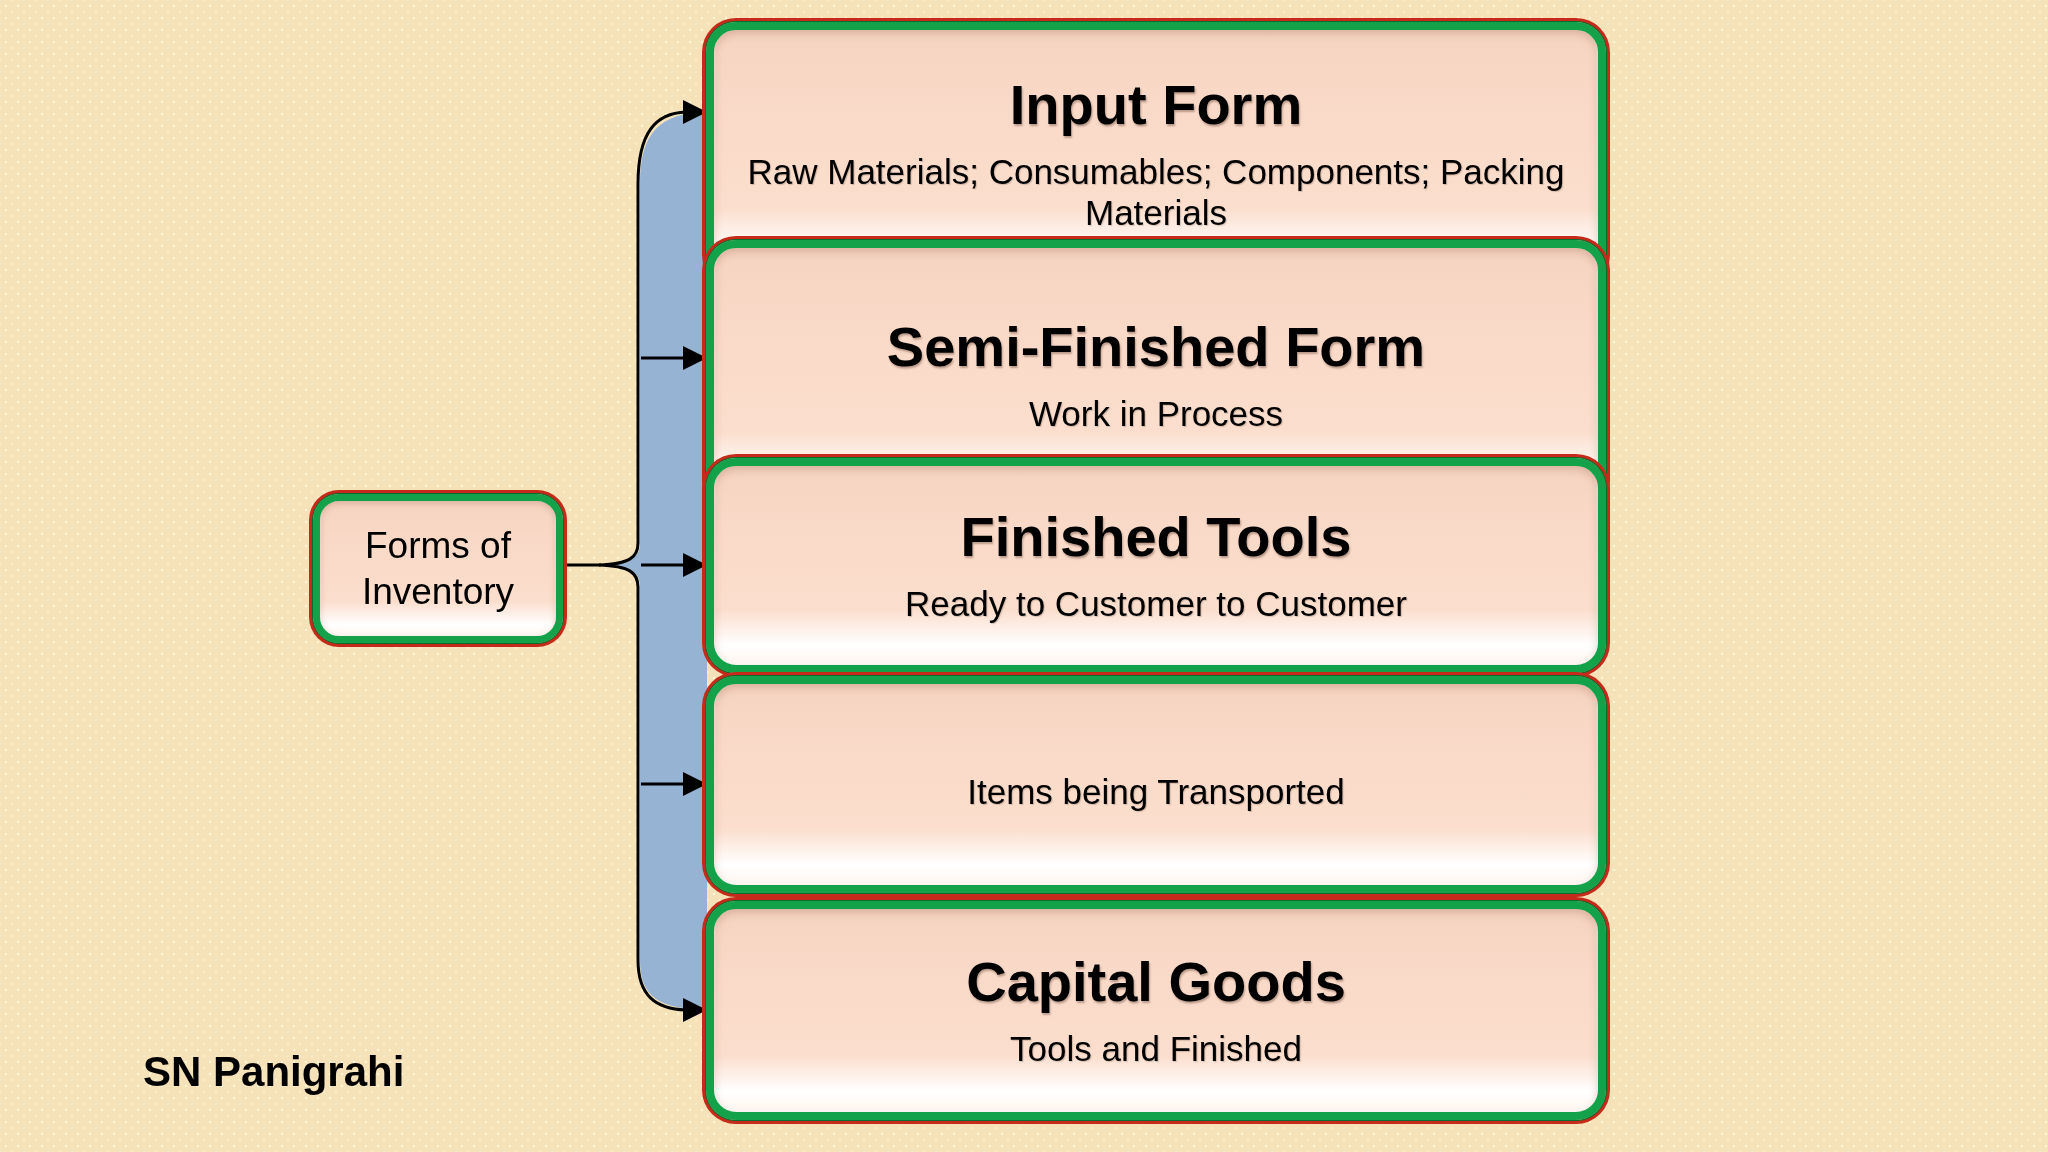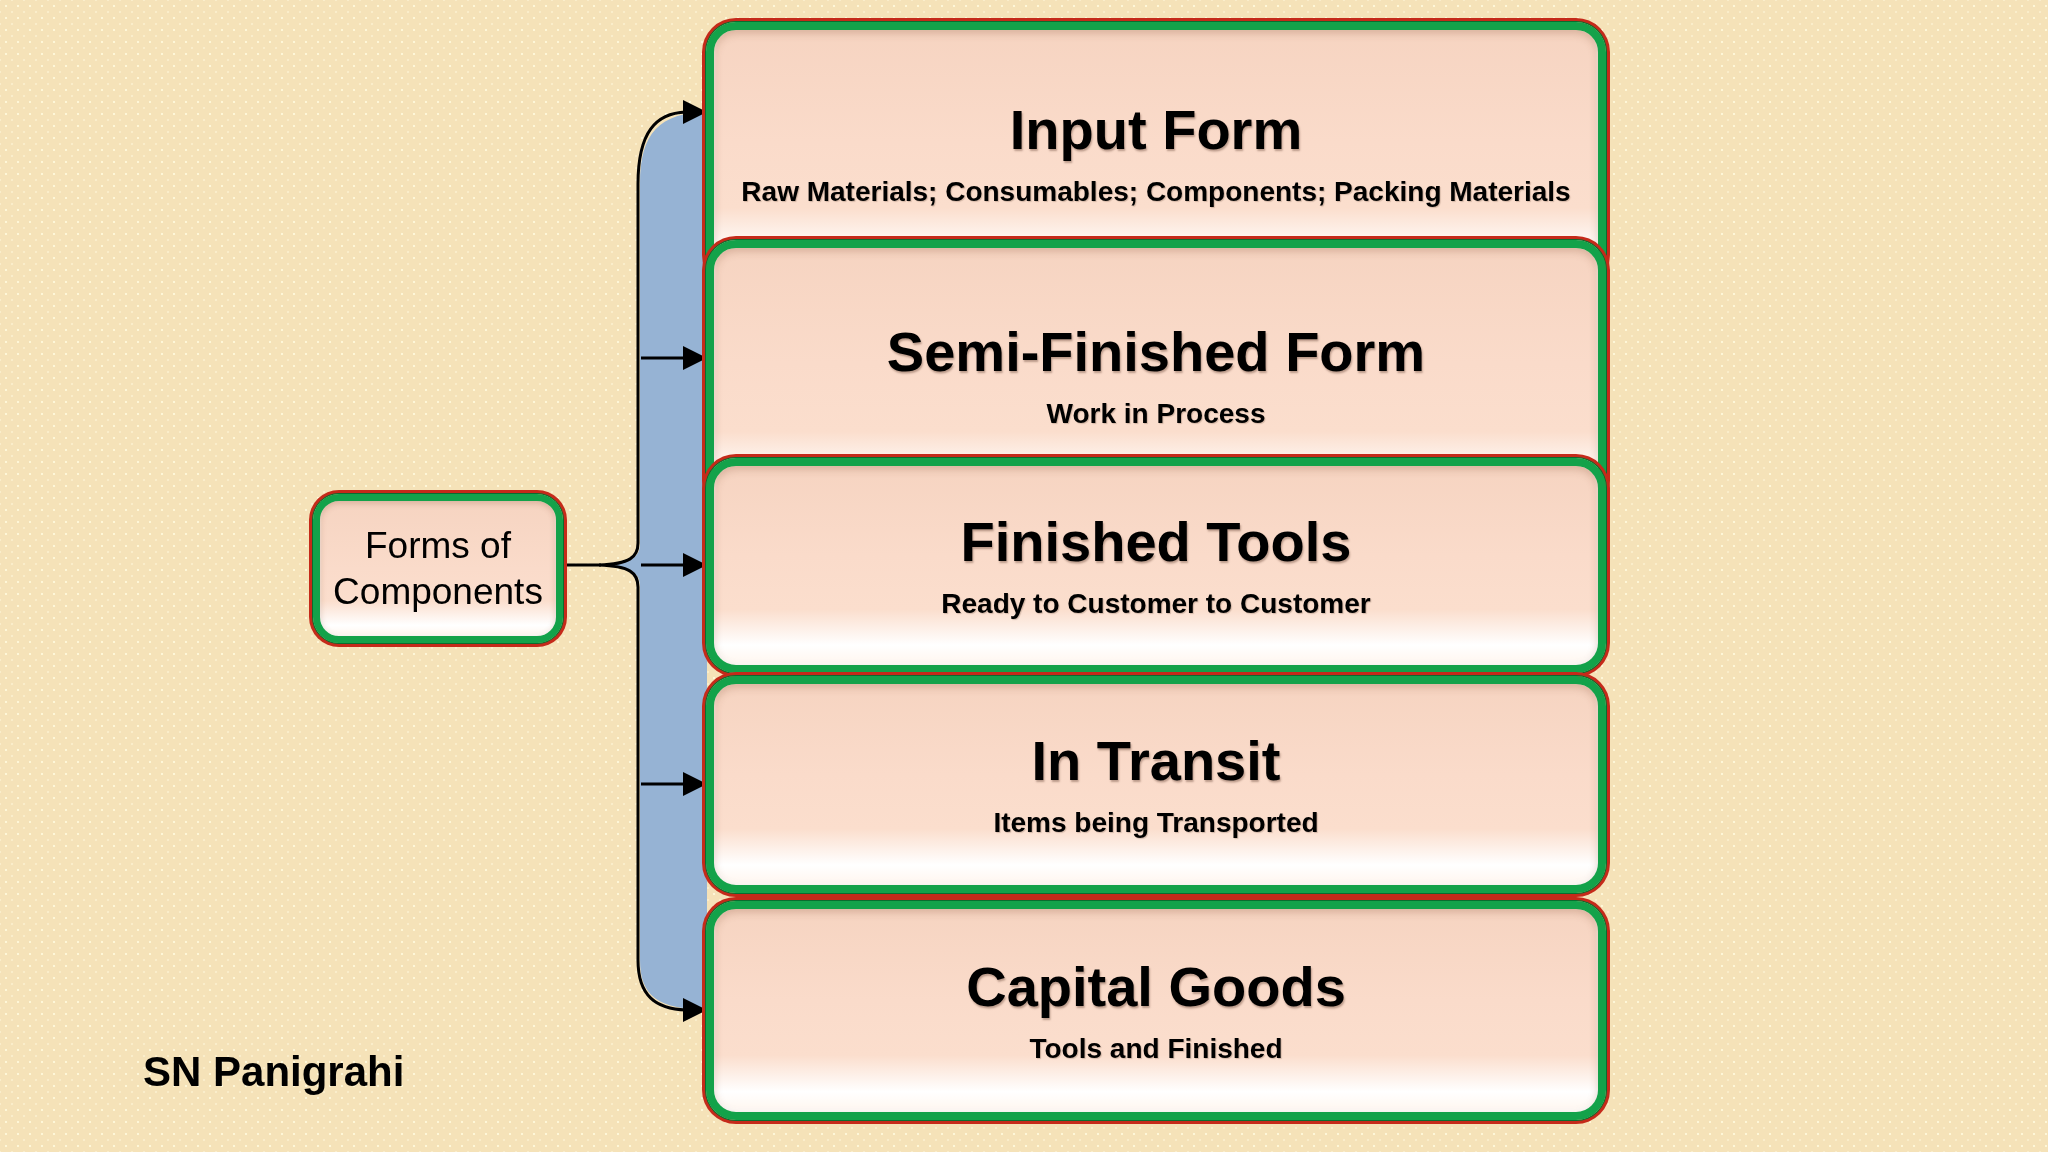--- a/index.html
+++ b/index.html
@@ -48,22 +48,22 @@
   }
 
   .node-title {
     font-size: 56px;
     font-weight: bold;
     line-height: 1.12;
     text-shadow: 1px 2px 2px rgba(70, 35, 20, 0.35);
   }
 
   .node-subtitle {
-    font-size: 28px;
-    font-weight: bold;
+    font-size: 35px;
+    font-weight: normal;
     line-height: 1.18;
     max-width: 840px;
     margin-top: 14px;
     text-shadow: 1px 1px 1px rgba(70, 35, 20, 0.22);
   }
 
   .source-node {
     position: absolute;
     left: 313px;
     top: 494px;
@@ -137,40 +137,39 @@
     <polygon points="707,565 683,553 683,577" fill="#000000"></polygon>
 
     <line x1="641" y1="784" x2="686" y2="784" stroke="#000000" stroke-width="3"></line>
     <polygon points="707,784 683,772 683,796" fill="#000000"></polygon>
 
     <polygon points="707,1010 683,998 683,1022" fill="#000000"></polygon>
   </svg>
 
   <div class="source-node">
     <div class="source-label">Forms of
-Components</div>
+Inventory</div>
   </div>
 
   <div class="node" style="top:22px; height:263px">
     <div class="node-title">Input Form</div>
     <div class="node-subtitle">Raw Materials; Consumables; Components; Packing Materials</div>
   </div>
 
   <div class="node" style="top:240px; height:271px">
     <div class="node-title">Semi-Finished Form</div>
     <div class="node-subtitle">Work in Process</div>
   </div>
 
   <div class="node" style="top:458px; height:215px">
     <div class="node-title">Finished Tools</div>
     <div class="node-subtitle">Ready to Customer to Customer</div>
   </div>
 
   <div class="node" style="top:676px; height:217px">
-    <div class="node-title">In Transit</div>
     <div class="node-subtitle">Items being Transported</div>
   </div>
 
   <div class="node" style="top:901px; height:219px">
     <div class="node-title">Capital Goods</div>
     <div class="node-subtitle">Tools and Finished</div>
   </div>
 
   <div class="author">SN Panigrahi</div>
 

